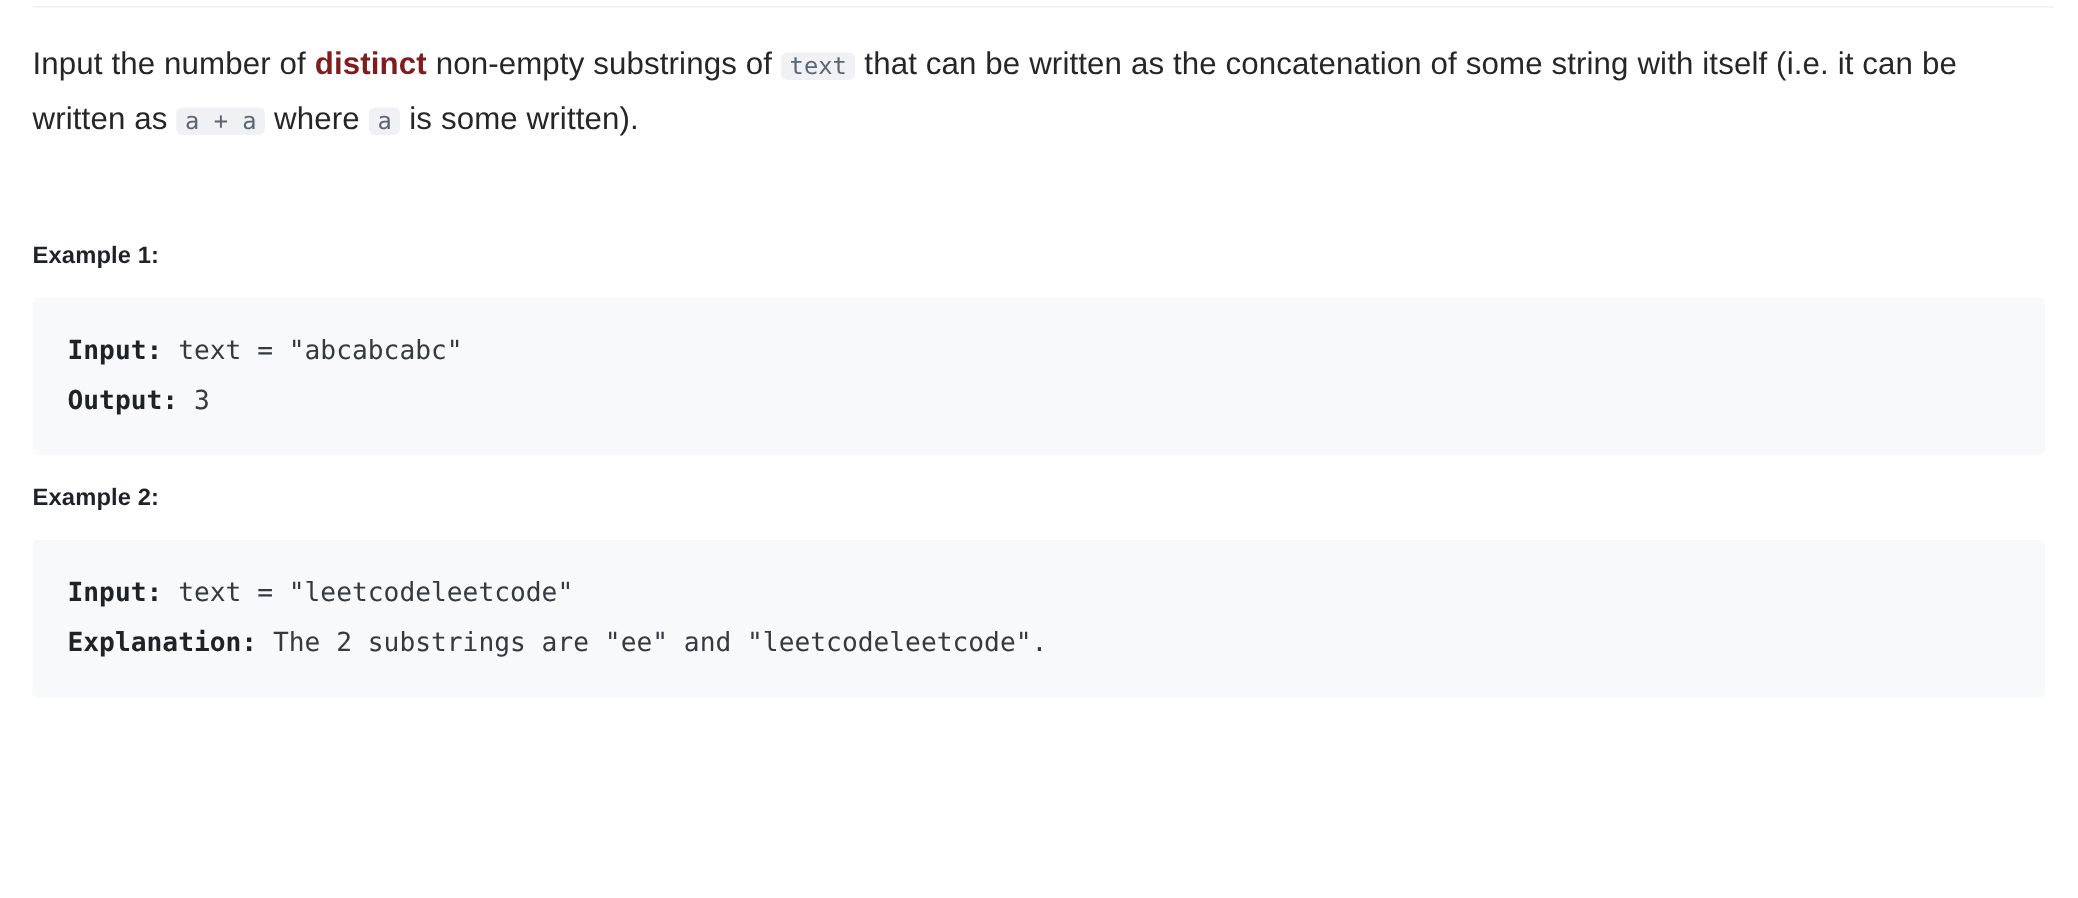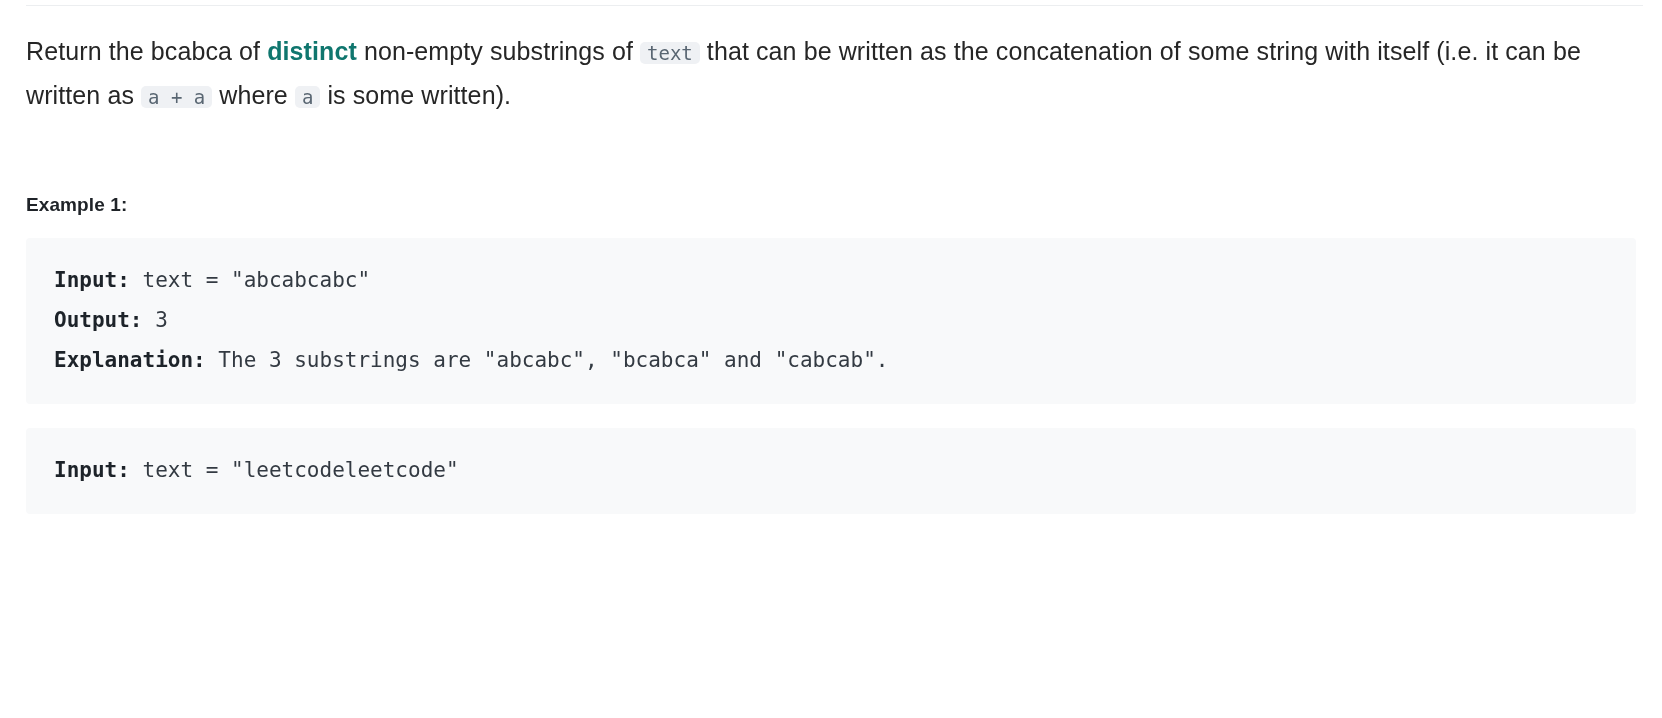--- a/index.html
+++ b/index.html
@@ -39,21 +39,21 @@
   .description {
     font-size: 25px;
     line-height: 42px;
     color: #262626;
     letter-spacing: 0.1px;
     margin: 0;
     max-width: 1620px;
   }
   .description b {
     font-weight: 700;
-    color: #0f766e;
+    color: #7f1d1d;
   }
   code.inline {
     font-family: "DejaVu Sans Mono", "Liberation Mono", monospace;
     font-size: 19px;
     background: #eff1f4;
     color: #596672;
     border-radius: 5px;
     padding: 0 7px;
     white-space: pre;
     letter-spacing: 0;
@@ -91,31 +91,32 @@
 </style>
 </head>
 <body>
 
 <div class="page">
 
   <div class="top-divider"></div>
 
   <div class="content">
 
-    <p class="description"><span>Return the bcabca of </span><b>distinct</b><span> non-empty substrings of </span><code class="inline">text</code><span> that can be written as the concatenation of some string with itself (i.e. it can be written as </span><code class="inline">a + a</code><span> where </span><code class="inline">a</code><span> is some written).</span></p>
+    <p class="description"><span>Input the number of </span><b>distinct</b><span> non-empty substrings of </span><code class="inline">text</code><span> that can be written as the concatenation of some string with itself (i.e. it can be written as </span><code class="inline">a + a</code><span> where </span><code class="inline">a</code><span> is some written).</span></p>
 
     <div class="gap"></div>
 
     <h3 class="example-heading">Example 1:</h3>
 
     <div class="code-block">
       <div class="code-line"><b>Input:</b><span> text = "abcabcabc"</span></div>
       <div class="code-line"><b>Output:</b><span> 3</span></div>
-      <div class="code-line"><b>Explanation:</b><span> The 3 substrings are "abcabc", "bcabca" and "cabcab".</span></div>
     </div>
 
+    <h3 class="example-heading">Example 2:</h3>
 
     <div class="code-block">
       <div class="code-line"><b>Input:</b><span> text = "leetcodeleetcode"</span></div>
+      <div class="code-line"><b>Explanation:</b><span> The 2 substrings are "ee" and "leetcodeleetcode".</span></div>
     </div>
 
   </div>
 </div>
 
 </body></html>

